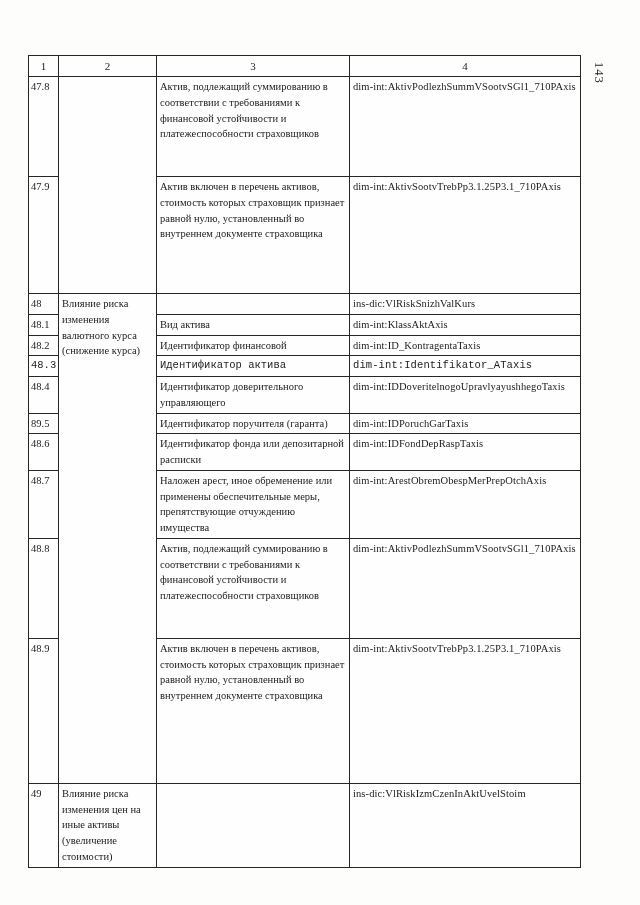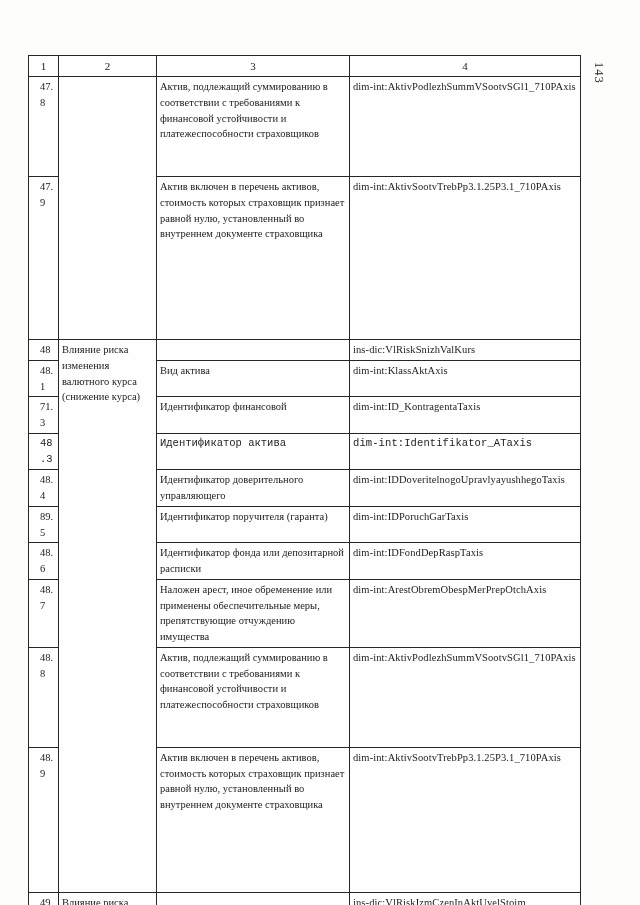--- a/index.html
+++ b/index.html
@@ -54,28 +54,28 @@
     background: #fefefe;
   }
   .doc-table th {
     text-align: center;
     vertical-align: middle;
     height: 18px;
     padding: 1px;
     font-size: 11px;
   }
   .doc-table td.num {
-    padding-left: 11px;
+    padding-left: 2px;
     padding-right: 1px;
   }
   .doc-table td.code {
     letter-spacing: 0.1px;
   }
   tr.r0  { height: 100px; }
-  tr.r1  { height: 163px; }
+  tr.r1  { height: 117px; }
   tr.r2  { height: 16px; margin-left: 48px; }
   tr.r3  { height: 16px; margin-left: 28px; }
   tr.r4  { height: 16px; }
   tr.r5  { height: 16px; font-family: Liberation Mono, monospace; }
   tr.r6  { height: 30px; margin-top: 23px; }
   tr.r7  { height: 16px; }
   tr.r8  { height: 30px; }
   tr.r9  { height: 62px; }
   tr.r10 { height: 100px; }
   tr.r11 { height: 145px; }
@@ -124,21 +124,21 @@
       <td class="code">ins-dic:VlRiskSnizhValKurs</td>
     </tr>
 
     <tr class="r3">
       <td class="num">48.1</td>
       <td class="name">Вид актива</td>
       <td class="code">dim-int:KlassAktAxis</td>
     </tr>
 
     <tr class="r4">
-      <td class="num">71.3</td>
+      <td class="num">48.2</td>
       <td class="name">Идентификатор финансовой</td>
       <td class="code">dim-int:ID_KontragentaTaxis</td>
     </tr>
 
     <tr class="r5">
       <td class="num">48.3</td>
       <td class="name">Идентификатор актива</td>
       <td class="code">dim-int:Identifikator_ATaxis</td>
     </tr>
 

